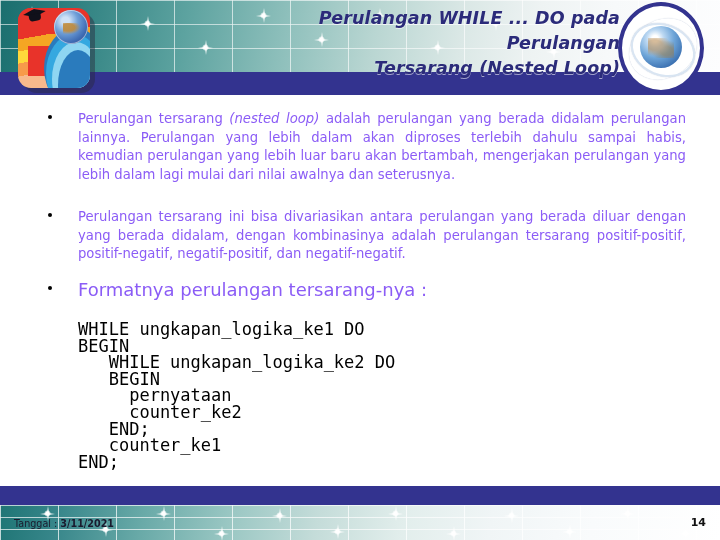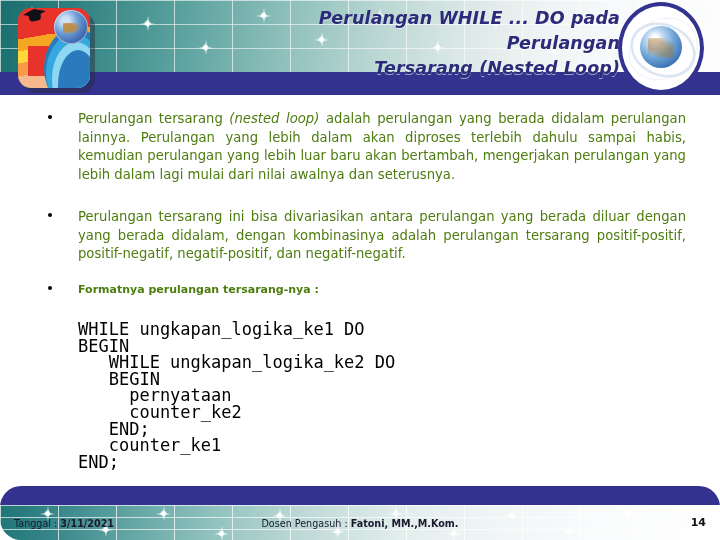--- a/index.html
+++ b/index.html
@@ -80,41 +80,41 @@
   .med-orbit.o2{left:12px;top:22px;width:62px;height:48px;transform:rotate(22deg);border-color:rgba(210,225,240,.85);}
 
   
   .content{position:absolute;left:0;top:96px;width:720px;height:390px;}
 
   .bullet-row{position:absolute;display:block;}
   .bullet-dot{position:absolute;left:0;top:5px;width:4px;height:4px;border-radius:50%;background:#000;}
   .bullet-text{
     position:absolute;left:30px;
     font-family:"DejaVu Sans", sans-serif;
-    font-size:13.2px;line-height:18.6px;color:#4d7c0f;
+    font-size:13.2px;line-height:18.6px;color:#8b5cf6;
     text-align:justify;
   }
   .bullet-text i{font-style:italic;}
 
   .b1{left:48px;top:14px;width:638px;}
   .b1 .bullet-text{width:608px;}
   .b2{left:48px;top:112px;width:638px;}
   .b2 .bullet-text{width:608px;}
   .b3{left:48px;top:185px;width:638px;}
-  .b3 .bullet-text{width:608px;font-weight:bold;font-size:11px;}
+  .b3 .bullet-text{width:608px;font-weight:normal;font-size:18px;}
 
   .code{
     position:absolute;left:78px;top:208px;
     font-family:"DejaVu Sans Mono", monospace;
     font-size:17px;line-height:16.6px;color:#000;
     white-space:pre;
   }
 
   
-  .footer{position:absolute;left:0;top:486px;width:720px;height:54px;overflow:hidden;border-radius:21px;}
+  .footer{position:absolute;left:0;top:486px;width:720px;height:54px;overflow:hidden;}
   .footer-band{position:absolute;left:0;top:0;width:720px;height:19px;background:#33338f;}
   .footer-bg{position:absolute;left:0;top:19px;width:720px;height:35px;
     background:linear-gradient(100deg,#1f7575 0%,#37868a 8%,#69aaa8 20%,#9ac7c3 32%,#c4dcd9 44%,#e2eeec 56%,#f0f5f6 68%,#f9fbfc 82%,#ffffff 100%);}
   .footer-grid{position:absolute;left:0;top:19px;width:720px;height:35px;
     background-image:
       repeating-linear-gradient(to right, rgba(255,255,255,.8) 0 1px, transparent 1px 58px),
       repeating-linear-gradient(to bottom, rgba(255,255,255,.75) 0 1px, transparent 1px 12px);
     opacity:.9;}
   .footer-text{position:absolute;font-family:"DejaVu Sans", sans-serif;font-size:9.6px;color:#1a1a2e;}
   .f-left{left:14px;top:32px;}
@@ -218,18 +218,17 @@
     <div class="sparkle" style="left:334px;top:42px;"></div>
     <div class="sparkle" style="left:392px;top:24px;"></div>
     <div class="sparkle" style="left:450px;top:44px;"></div>
     <div class="sparkle" style="left:508px;top:26px;"></div>
     <div class="sparkle" style="left:566px;top:42px;"></div>
     <div class="sparkle" style="left:624px;top:24px;"></div>
     <div class="sparkle" style="left:682px;top:44px;"></div>
 
     <div class="footer-text f-left"><span>Tanggal : </span><span class="strong">3/11/2021</span></div>
 
-    <div class="footer-text f-center"><span>Dosen Pengasuh : </span><span class="strong">Fatoni, MM.,M.Kom.</span></div>
 
     <div class="footer-text f-page">14</div>
   </div>
 
 </div>
 
 </body></html>

